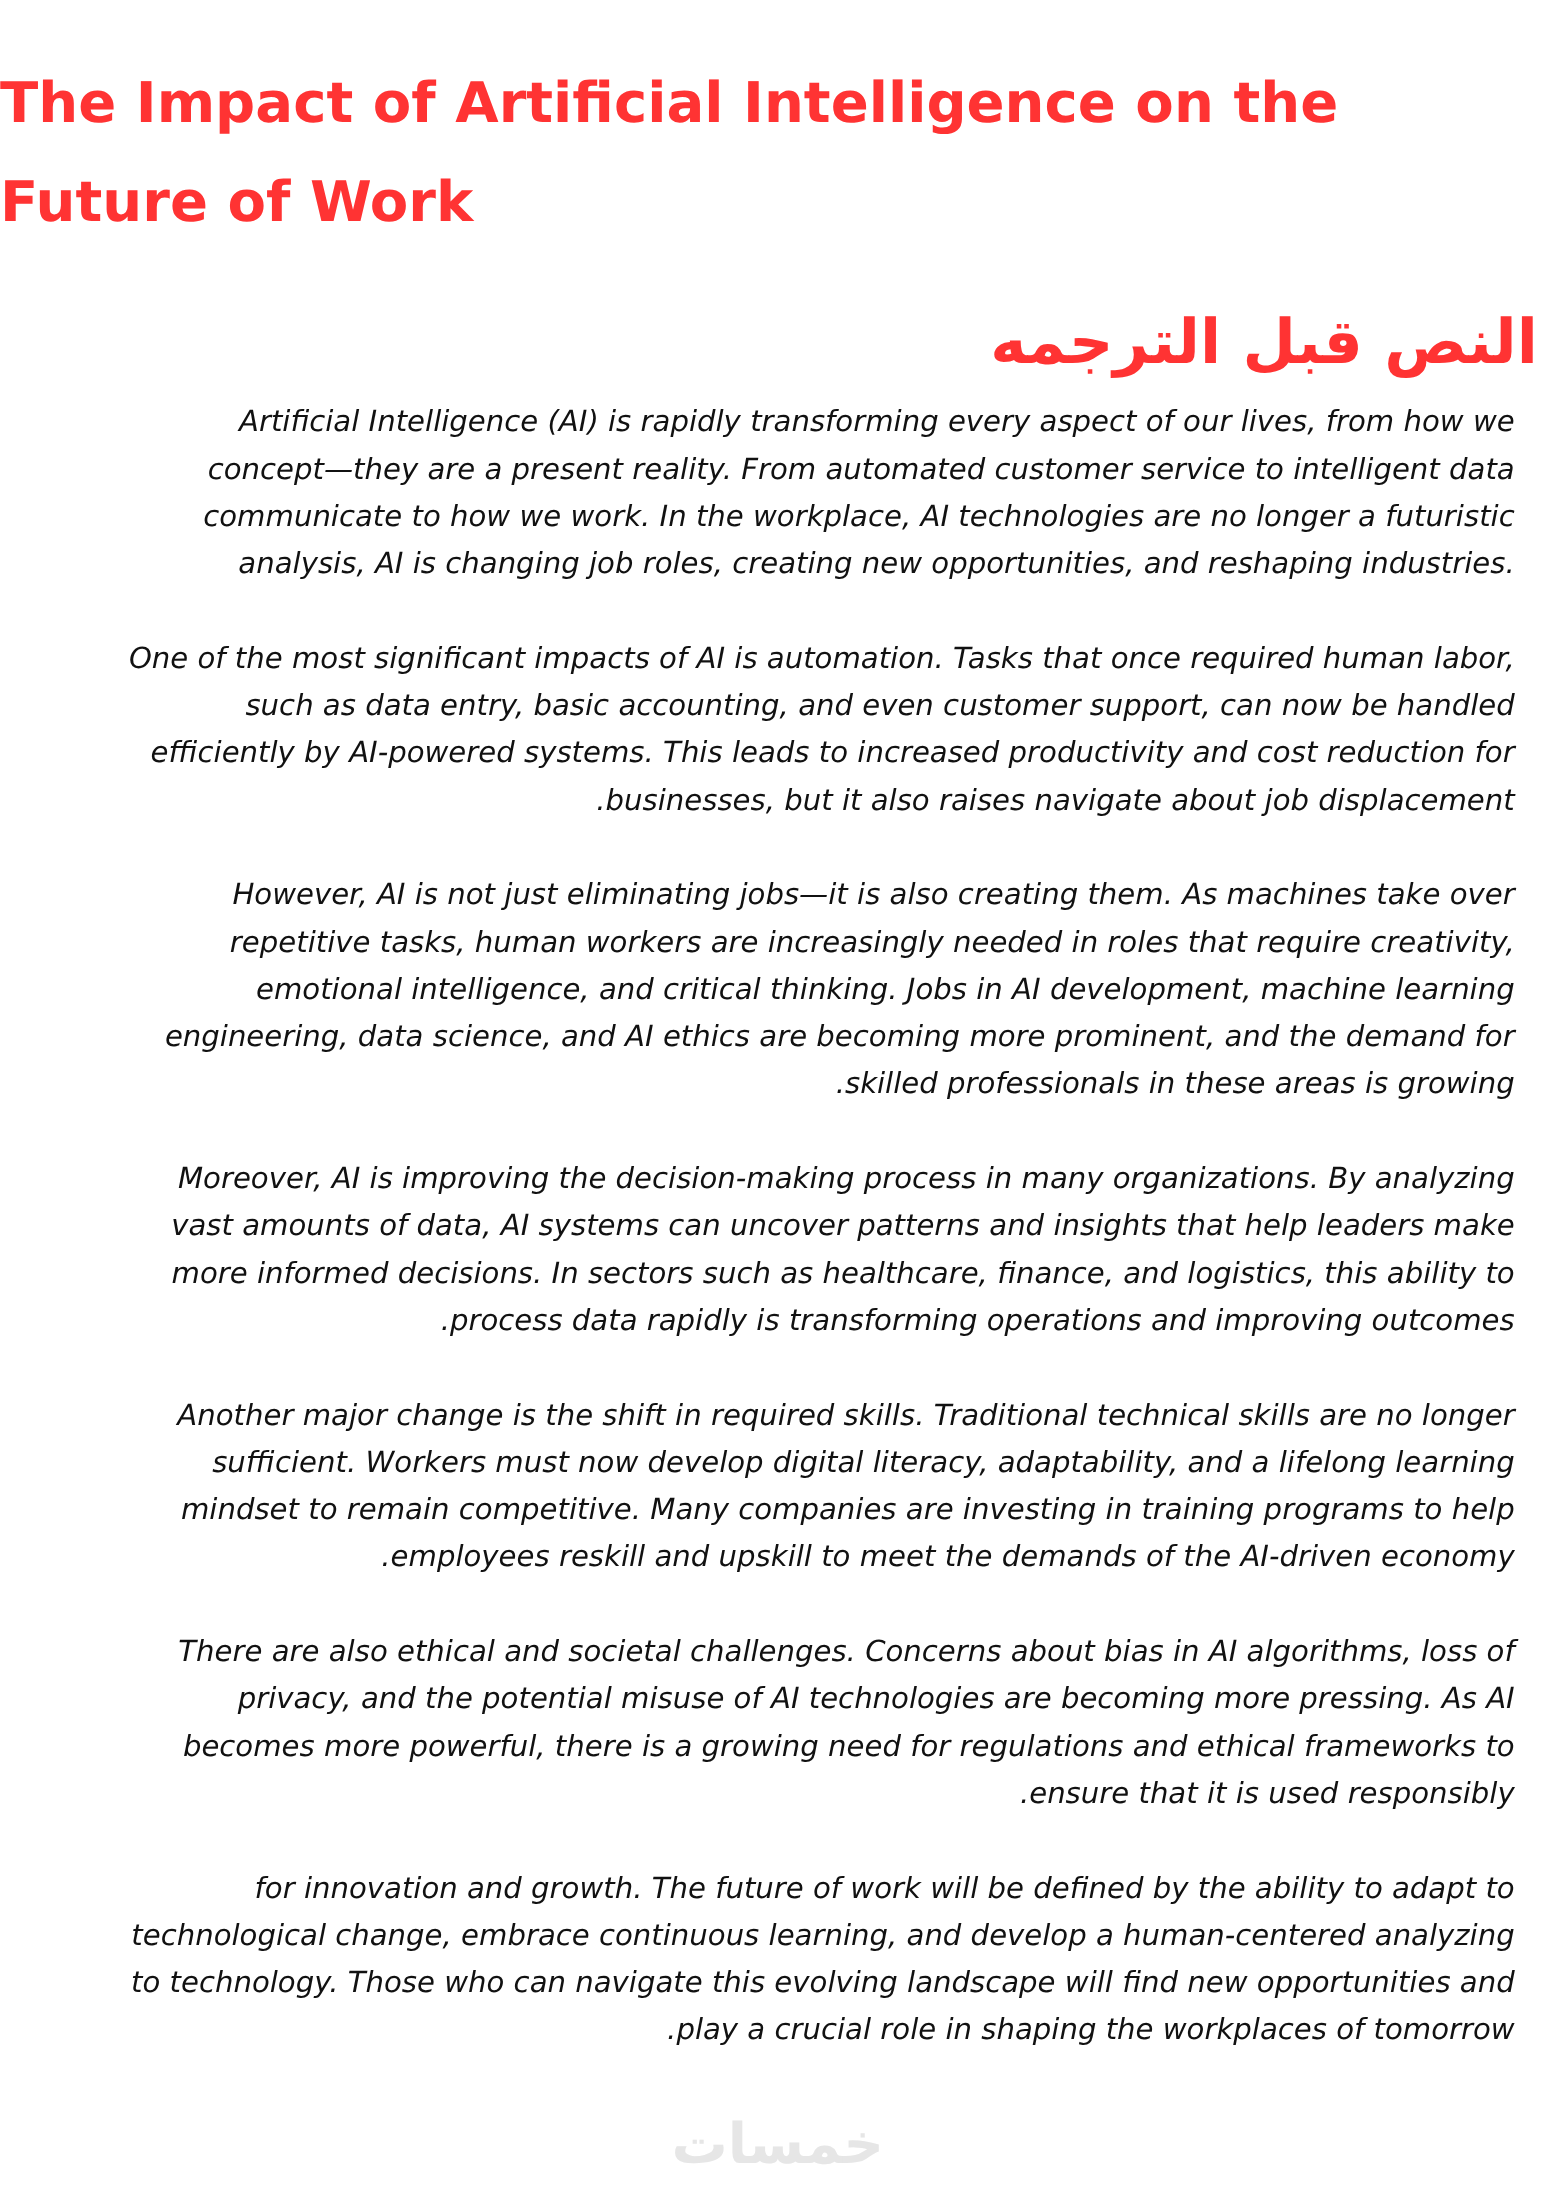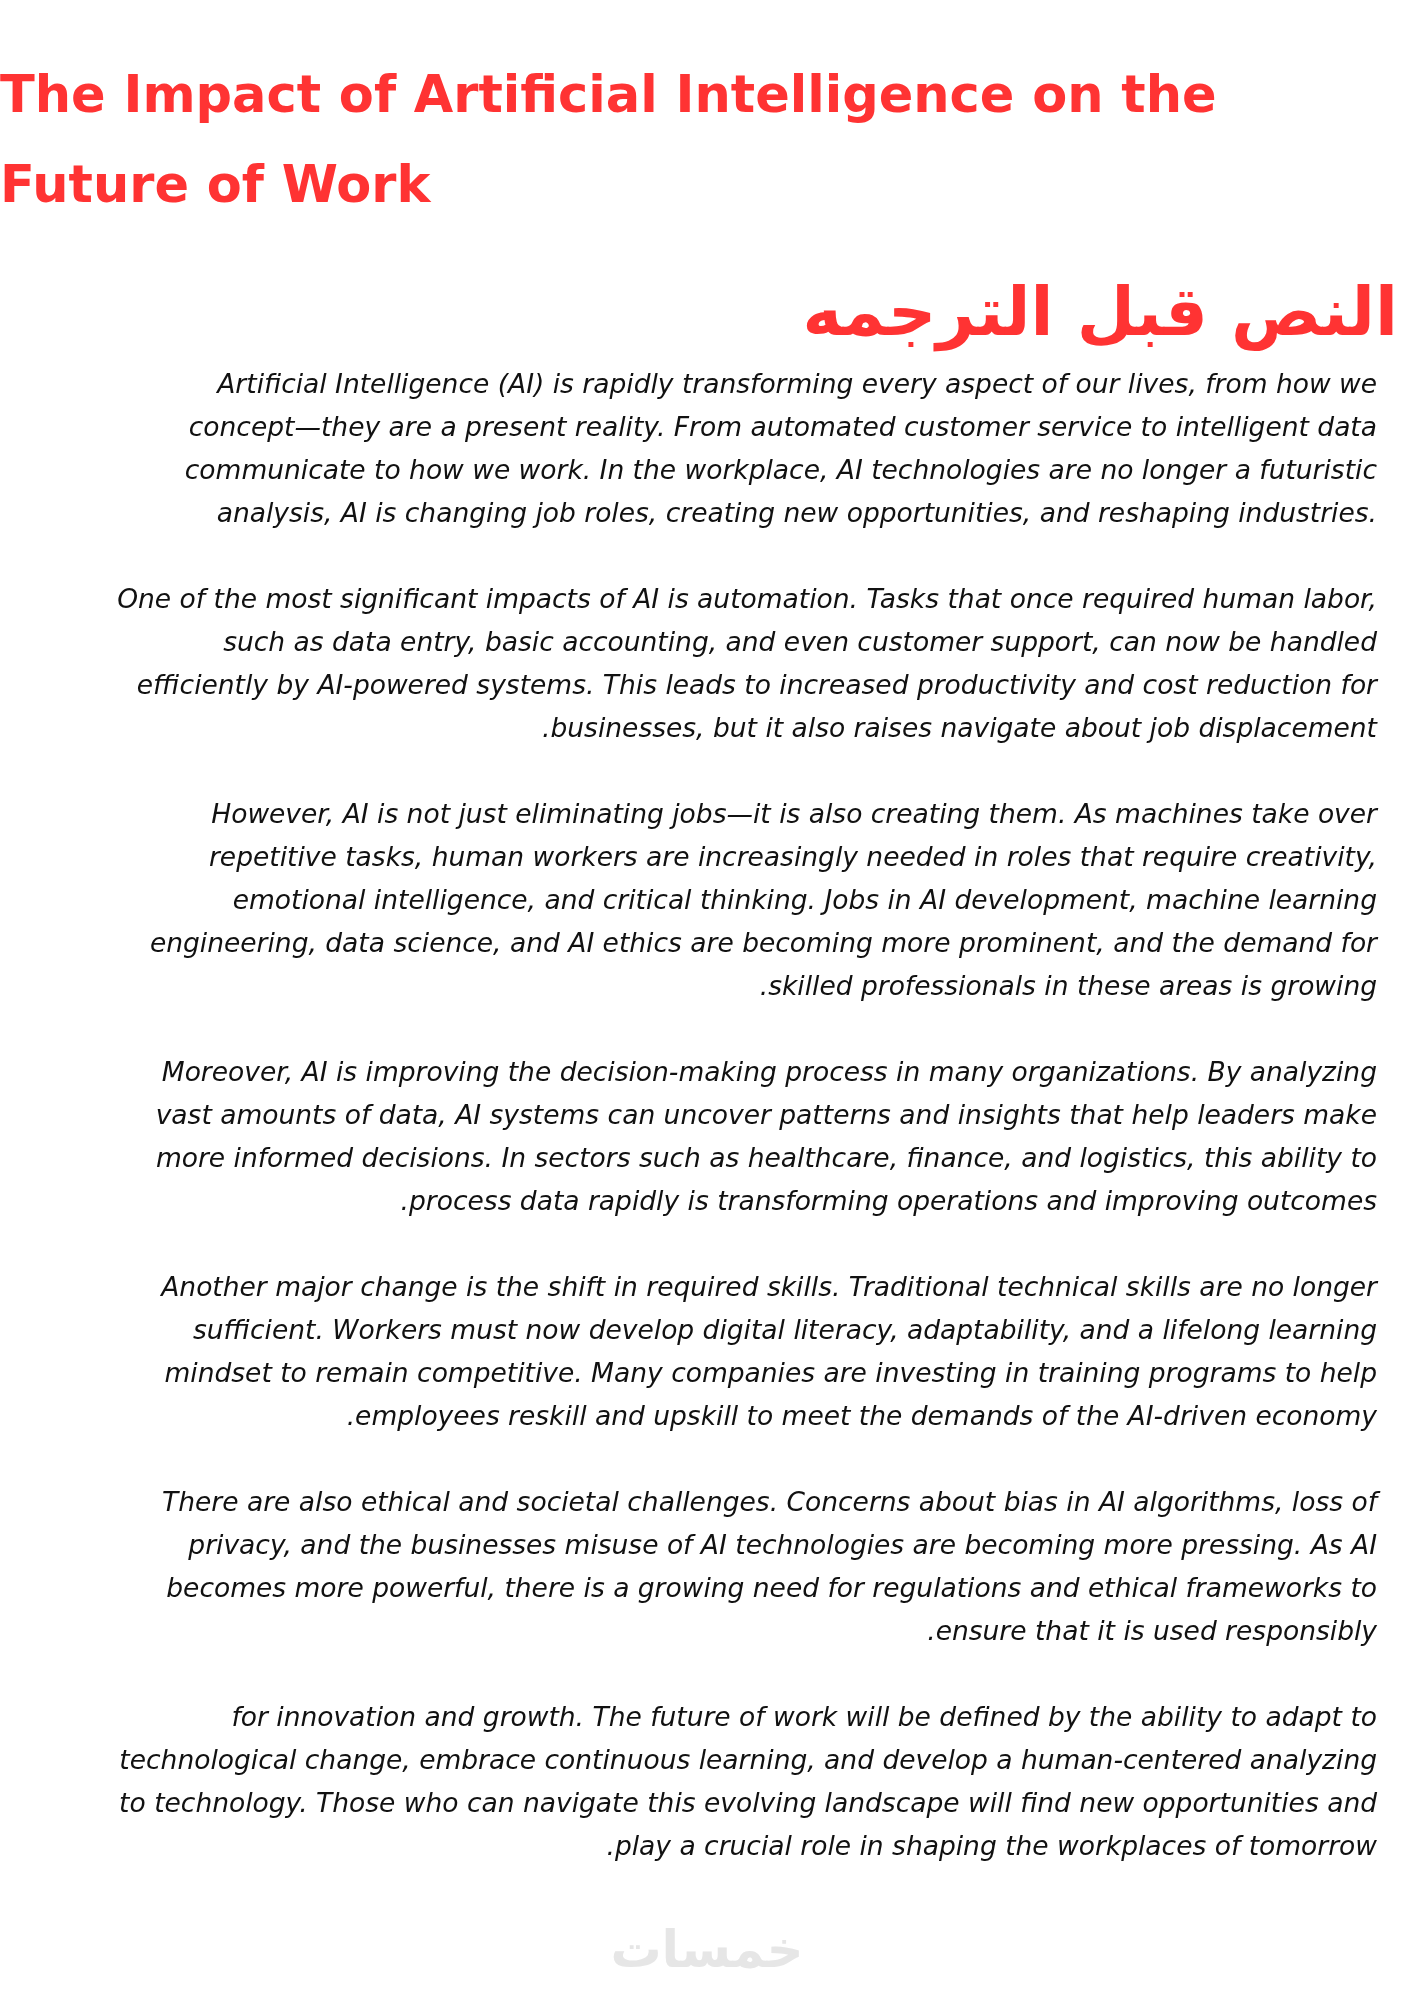--- a/index.html
+++ b/index.html
@@ -30,21 +30,21 @@
       letter-spacing: 0px;
     }
     .title span { display: block; }
     .arabic-heading {
       position: absolute;
       right: 16px;
       top: 262px;
       direction: rtl;
       font-family: "DejaVu Sans", sans-serif;
       font-weight: bold;
-      font-size: 67px;
+      font-size: 56px;
       line-height: 100px;
       color: #ff3333;
       margin: 0;
     }
     .content {
       position: absolute;
       left: 47px;
       top: 362px;
       width: 1330px;
     }
@@ -113,21 +113,21 @@
     <span class="line">.process data rapidly is transforming operations and improving outcomes</span>
   </p>
   <p class="para">
     <span class="line">Another major change is the shift in required skills. Traditional technical skills are no longer</span>
     <span class="line">sufficient. Workers must now develop digital literacy, adaptability, and a lifelong learning</span>
     <span class="line">mindset to remain competitive. Many companies are investing in training programs to help</span>
     <span class="line">.employees reskill and upskill to meet the demands of the AI-driven economy</span>
   </p>
   <p class="para">
     <span class="line">There are also ethical and societal challenges. Concerns about bias in AI algorithms, loss of</span>
-    <span class="line">privacy, and the businesses misuse of AI technologies are becoming more pressing. As AI</span>
+    <span class="line">privacy, and the potential misuse of AI technologies are becoming more pressing. As AI</span>
     <span class="line">becomes more powerful, there is a growing need for regulations and ethical frameworks to</span>
     <span class="line">.ensure that it is used responsibly</span>
   </p>
   <p class="para">
     <span class="line">for innovation and growth. The future of work will be defined by the ability to adapt to</span>
     <span class="line">technological change, embrace continuous learning, and develop a human-centered analyzing</span>
     <span class="line">to technology. Those who can navigate this evolving landscape will find new opportunities and</span>
     <span class="line">.play a crucial role in shaping the workplaces of tomorrow</span>
   </p>
 </div>

